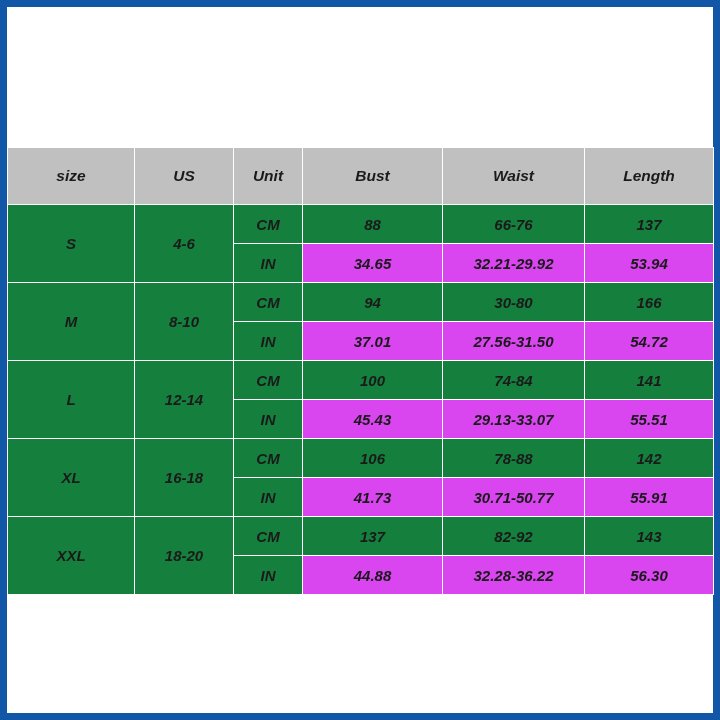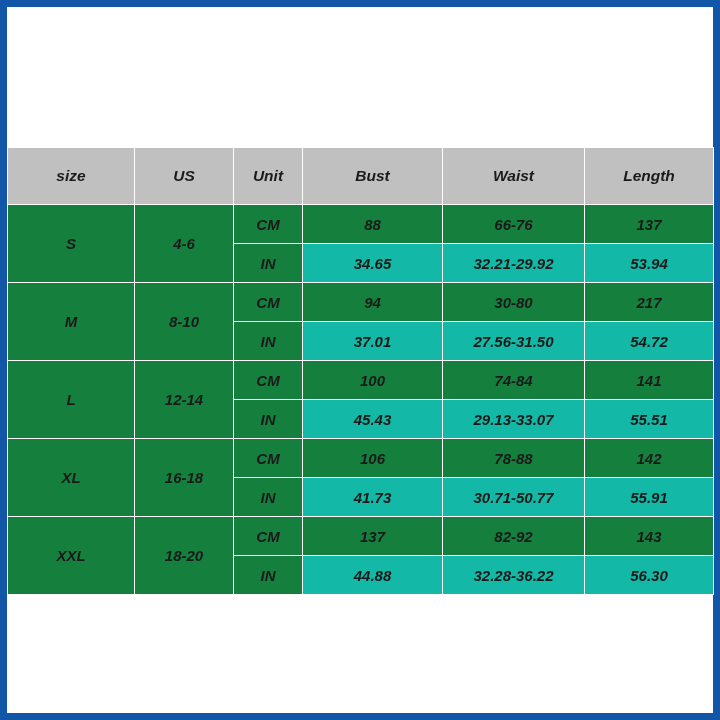--- a/index.html
+++ b/index.html
@@ -70,21 +70,21 @@
     background: #ffffff;
     font-weight: bold;
   }
   
   td.meas {
     background: #c8c8c8;
     font-weight: bold;
   }
   
   tr.row-in td.meas {
-    background: #14b8a6;
+    background: #d946ef;
   }
   
   col.c-size   { width: 127px; }
   col.c-us     { width: 99px; }
   col.c-unit   { width: 69px; }
   col.c-bust   { width: 140px; }
   col.c-waist  { width: 142px; }
   col.c-length { width: 129px; }
 </style>
 </head>
@@ -127,21 +127,21 @@
           <td class="meas">32.21-29.92</td>
           <td class="meas">53.94</td>
         </tr>
 
         <tr class="row-cm">
           <td class="size-label" rowspan="2">M</td>
           <td class="us-cell" rowspan="2">8-10</td>
           <td class="unit-cell">CM</td>
           <td class="meas">94</td>
           <td class="meas">30-80</td>
-          <td class="meas">217</td>
+          <td class="meas">166</td>
         </tr>
         <tr class="row-in">
           <td class="unit-cell">IN</td>
           <td class="meas">37.01</td>
           <td class="meas">27.56-31.50</td>
           <td class="meas">54.72</td>
         </tr>
 
         <tr class="row-cm">
           <td class="size-label" rowspan="2">L</td>

